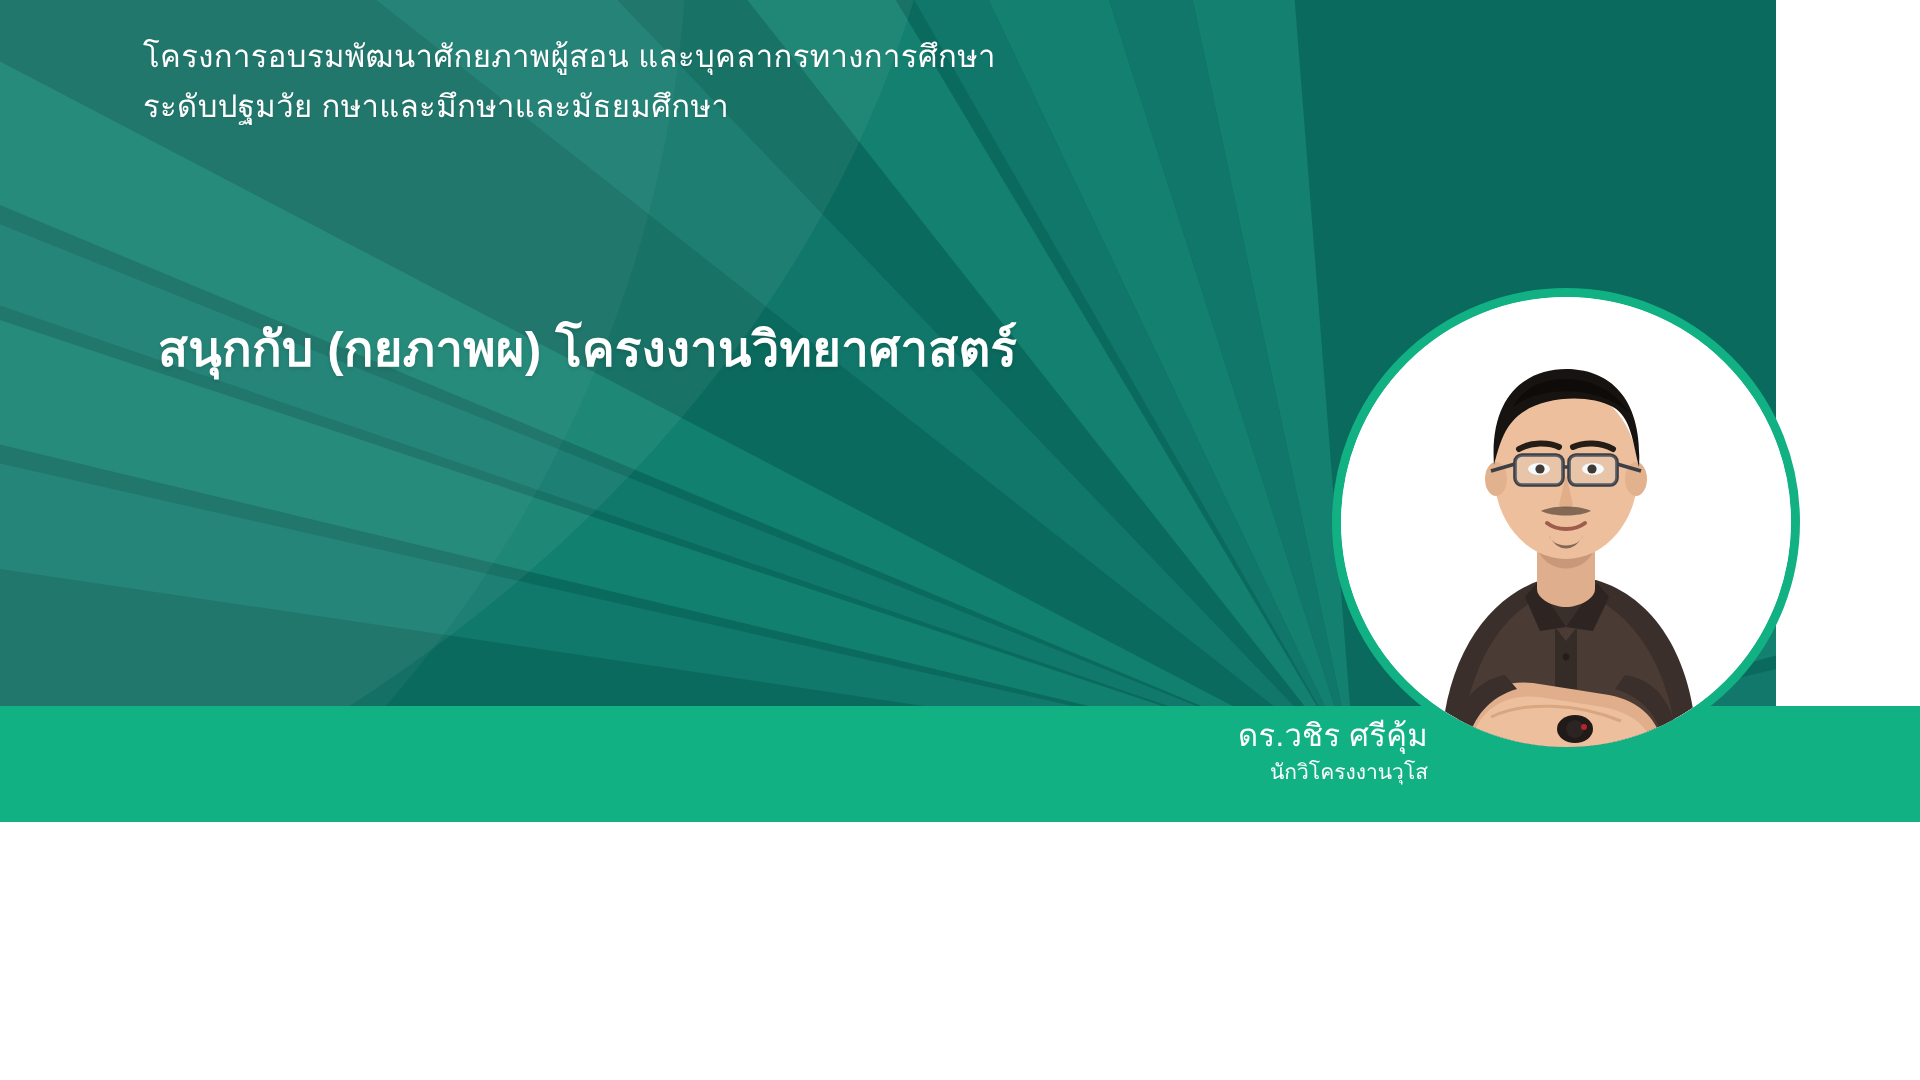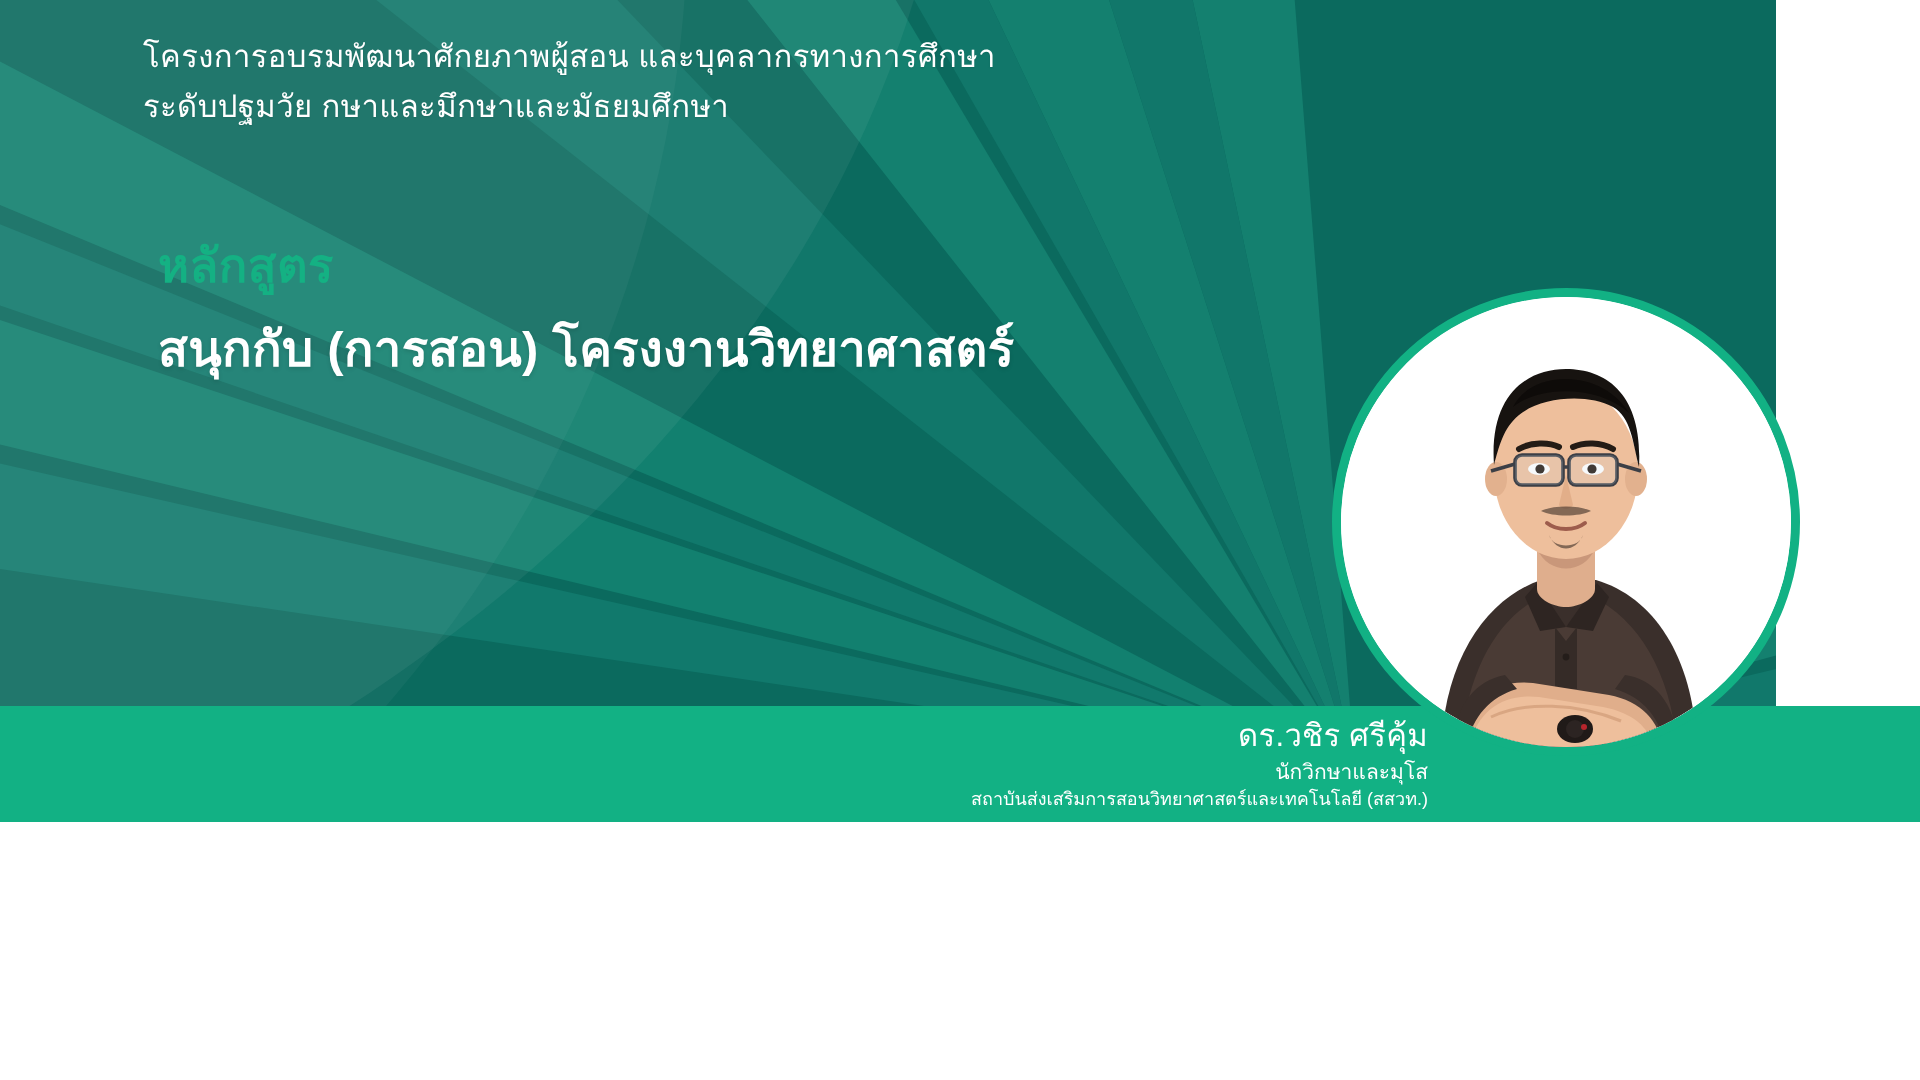--- a/index.html
+++ b/index.html
@@ -139,30 +139,28 @@
     </div>
 
     <div class="sweepA"></div>
     <div class="sweepB"></div>
 
     <div class="headline">
       <div>โครงการอบรมพัฒนาศักยภาพผู้สอน และบุคลากรทางการศึกษา</div>
       <div>ระดับปฐมวัย กษาและมึกษาและมัธยมศึกษา</div>
     </div>
 
-    <div class="kicker">หลักสูตร</div>
-    <div class="maintitle">สนุกกับ (การสอน) โครงงานวิทยาศาสตร์</div>
+    <div class="maintitle">สนุกกับ (กยภาพผ) โครงงานวิทยาศาสตร์</div>
   </div>
 
   <div class="band"></div>
 
   <div class="speaker">
     <div class="nm">ดร.วชิร ศรีคุ้ม</div>
-    <div class="rl">นักวิกษาและมุโส</div>
-    <div class="og">สถาบันส่งเสริมการสอนวิทยาศาสตร์และเทคโนโลยี (สสวท.)</div>
+    <div class="rl">นักวิโครงงานวุโส</div>
   </div>
 
   <div class="portrait">
     <svg width="450" height="450" viewBox="0 0 450 450" xmlns="http://www.w3.org/2000/svg">
       <defs>
         <clipPath id="circ">
             <circle cx="225" cy="225" r="225"></circle>
           </clipPath>
       </defs>
       <g clip-path="url(#circ)">

